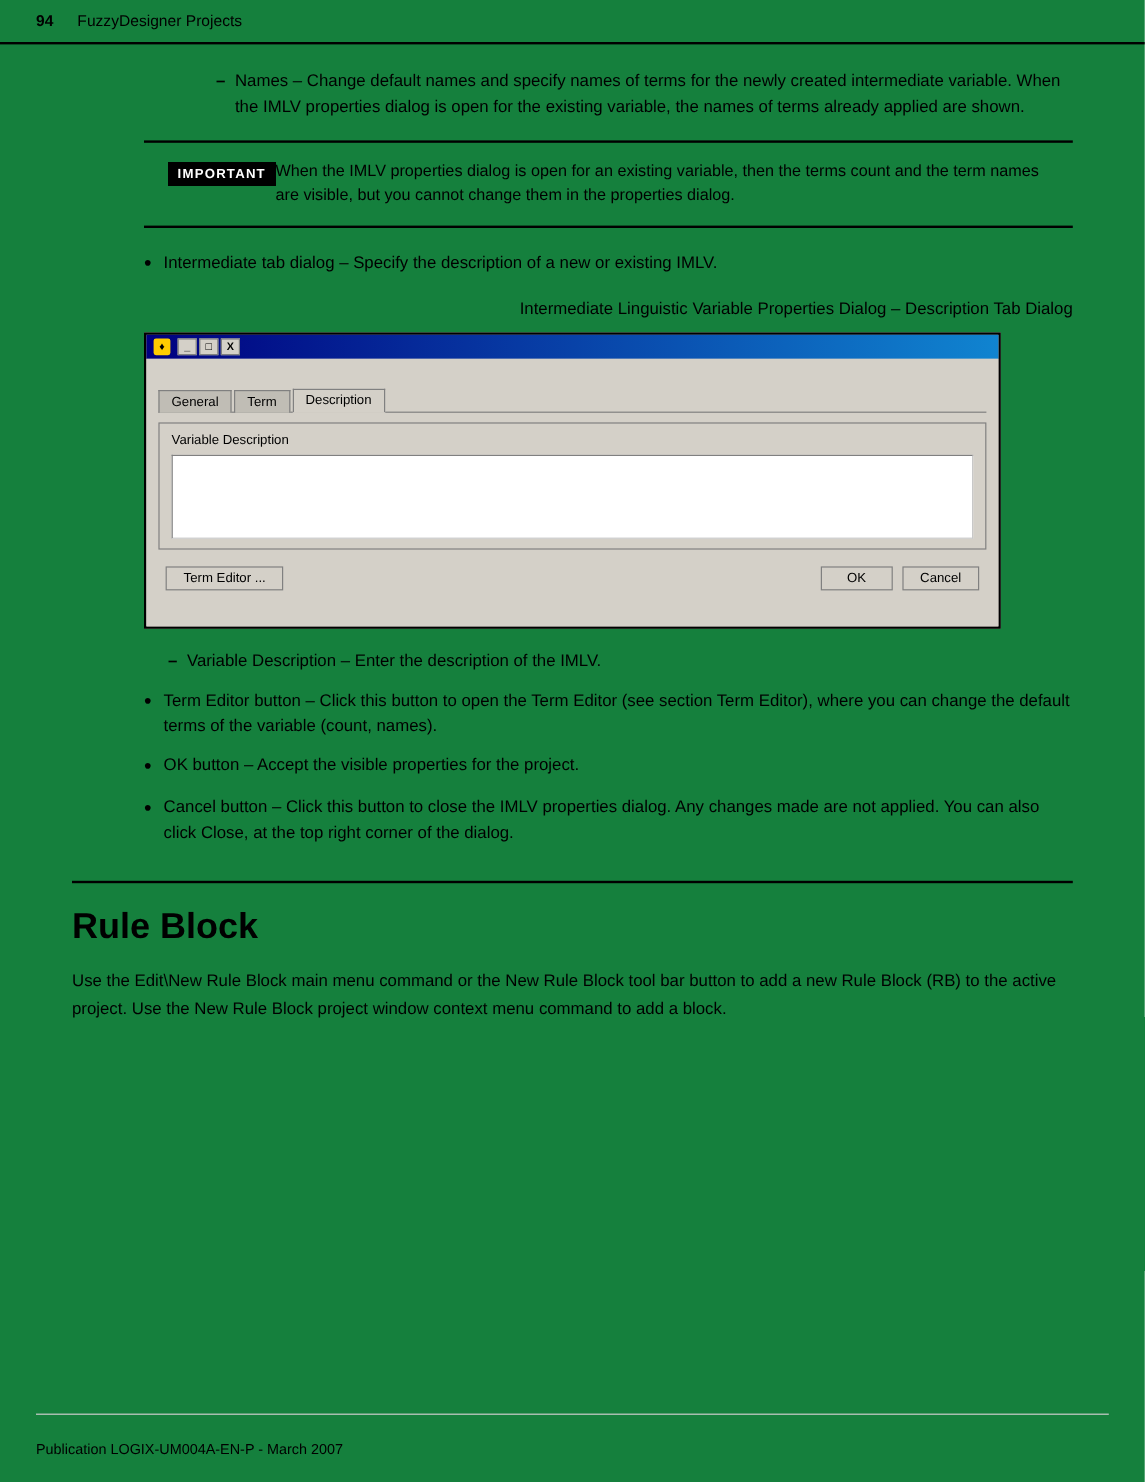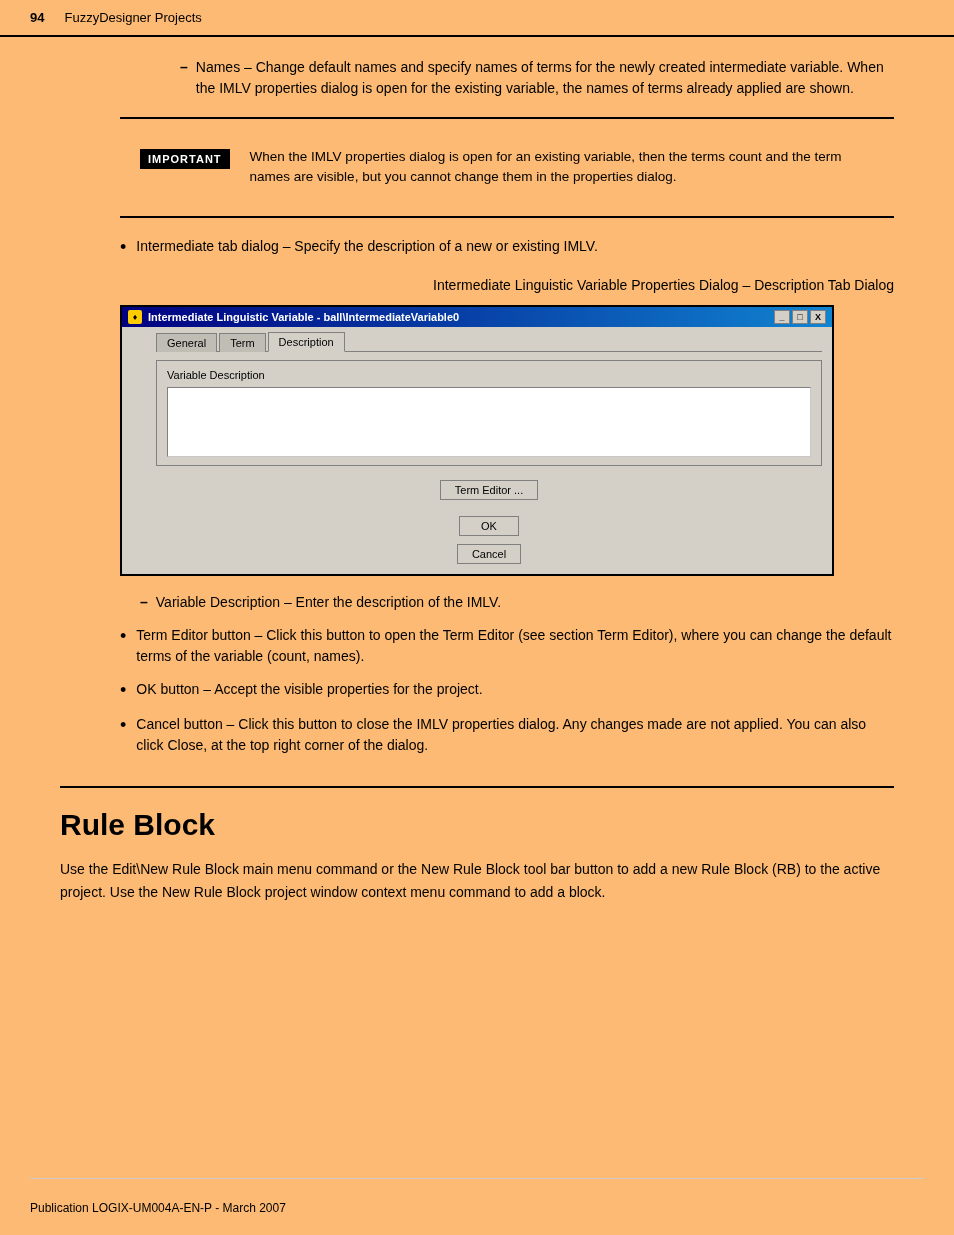--- a/index.html
+++ b/index.html
@@ -9,21 +9,21 @@
       font-size: 14px;
       color: #000;
       width: 954px;
       min-height: 1235px;
       position: relative;
     }
 
     .page {
       width: 954px;
       min-height: 1235px;
-      background: #fdba74;
+      background: #15803d;
       padding: 0;
     }
 
     
     .header-bar {
       display: flex;
       align-items: center;
       padding: 10px 30px;
       border-bottom: 2px solid #000;
       margin-bottom: 0;
@@ -60,23 +60,22 @@
       flex-shrink: 0;
       font-weight: bold;
     }
 
     
     .important-box {
       display: flex;
       align-items: flex-start;
       border-top: 2px solid #000;
       border-bottom: 2px solid #000;
-      padding: 28px 20px;
+      padding: 14px 20px;
       margin: 18px 0 18px 60px;
-      gap: 20px;
     }
     .important-badge {
       background: #000;
       color: #fff;
       font-size: 11px;
       font-weight: bold;
       padding: 4px 8px;
       letter-spacing: 1px;
       white-space: nowrap;
       flex-shrink: 0;
@@ -161,23 +160,22 @@
       display: flex;
       align-items: center;
       justify-content: center;
       font-size: 9px;
       font-weight: bold;
       cursor: pointer;
       color: #000;
     }
 
     .dialog-body {
-      padding: 4px 10px;
-      background: #d4d0c8;
-      margin-left: 24px;
+      padding: 24px 10px;
+      background: #d4d0c8;
     }
 
     
     .dialog-tabs {
       display: flex;
       align-items: flex-end;
       border-bottom: 1px solid #808080;
       margin-bottom: 8px;
       gap: 2px;
     }
@@ -216,21 +214,20 @@
       border-right: 1px solid #c8c8c8;
       border-bottom: 1px solid #c8c8c8;
     }
 
     
     .dialog-footer {
       display: flex;
       align-items: center;
       padding: 4px 6px 6px 6px;
       gap: 8px;
-      flex-direction: column;
     }
     .dialog-btn {
       padding: 3px 14px;
       border: 1px solid #808080;
       background: #d4d0c8;
       font-size: 11px;
       cursor: pointer;
       min-width: 60px;
       text-align: center;
     }
@@ -307,21 +304,20 @@
     </div>
 
     <div class="section-heading">Intermediate Linguistic Variable Properties Dialog – Description Tab Dialog</div>
 
     <div class="dialog-container">
 
       <div class="dialog-titlebar">
         <span class="dialog-title-icon">
           <span>♦</span>
         </span>
-        <span class="dialog-title-text">Intermediate Linguistic Variable - ball\IntermediateVariable0</span>
         <div class="dialog-win-buttons">
           <div class="dialog-win-btn">_</div>
           <div class="dialog-win-btn">□</div>
           <div class="dialog-win-btn">X</div>
         </div>
       </div>
 
       <div class="dialog-body">
 
         <div class="dialog-tabs">

